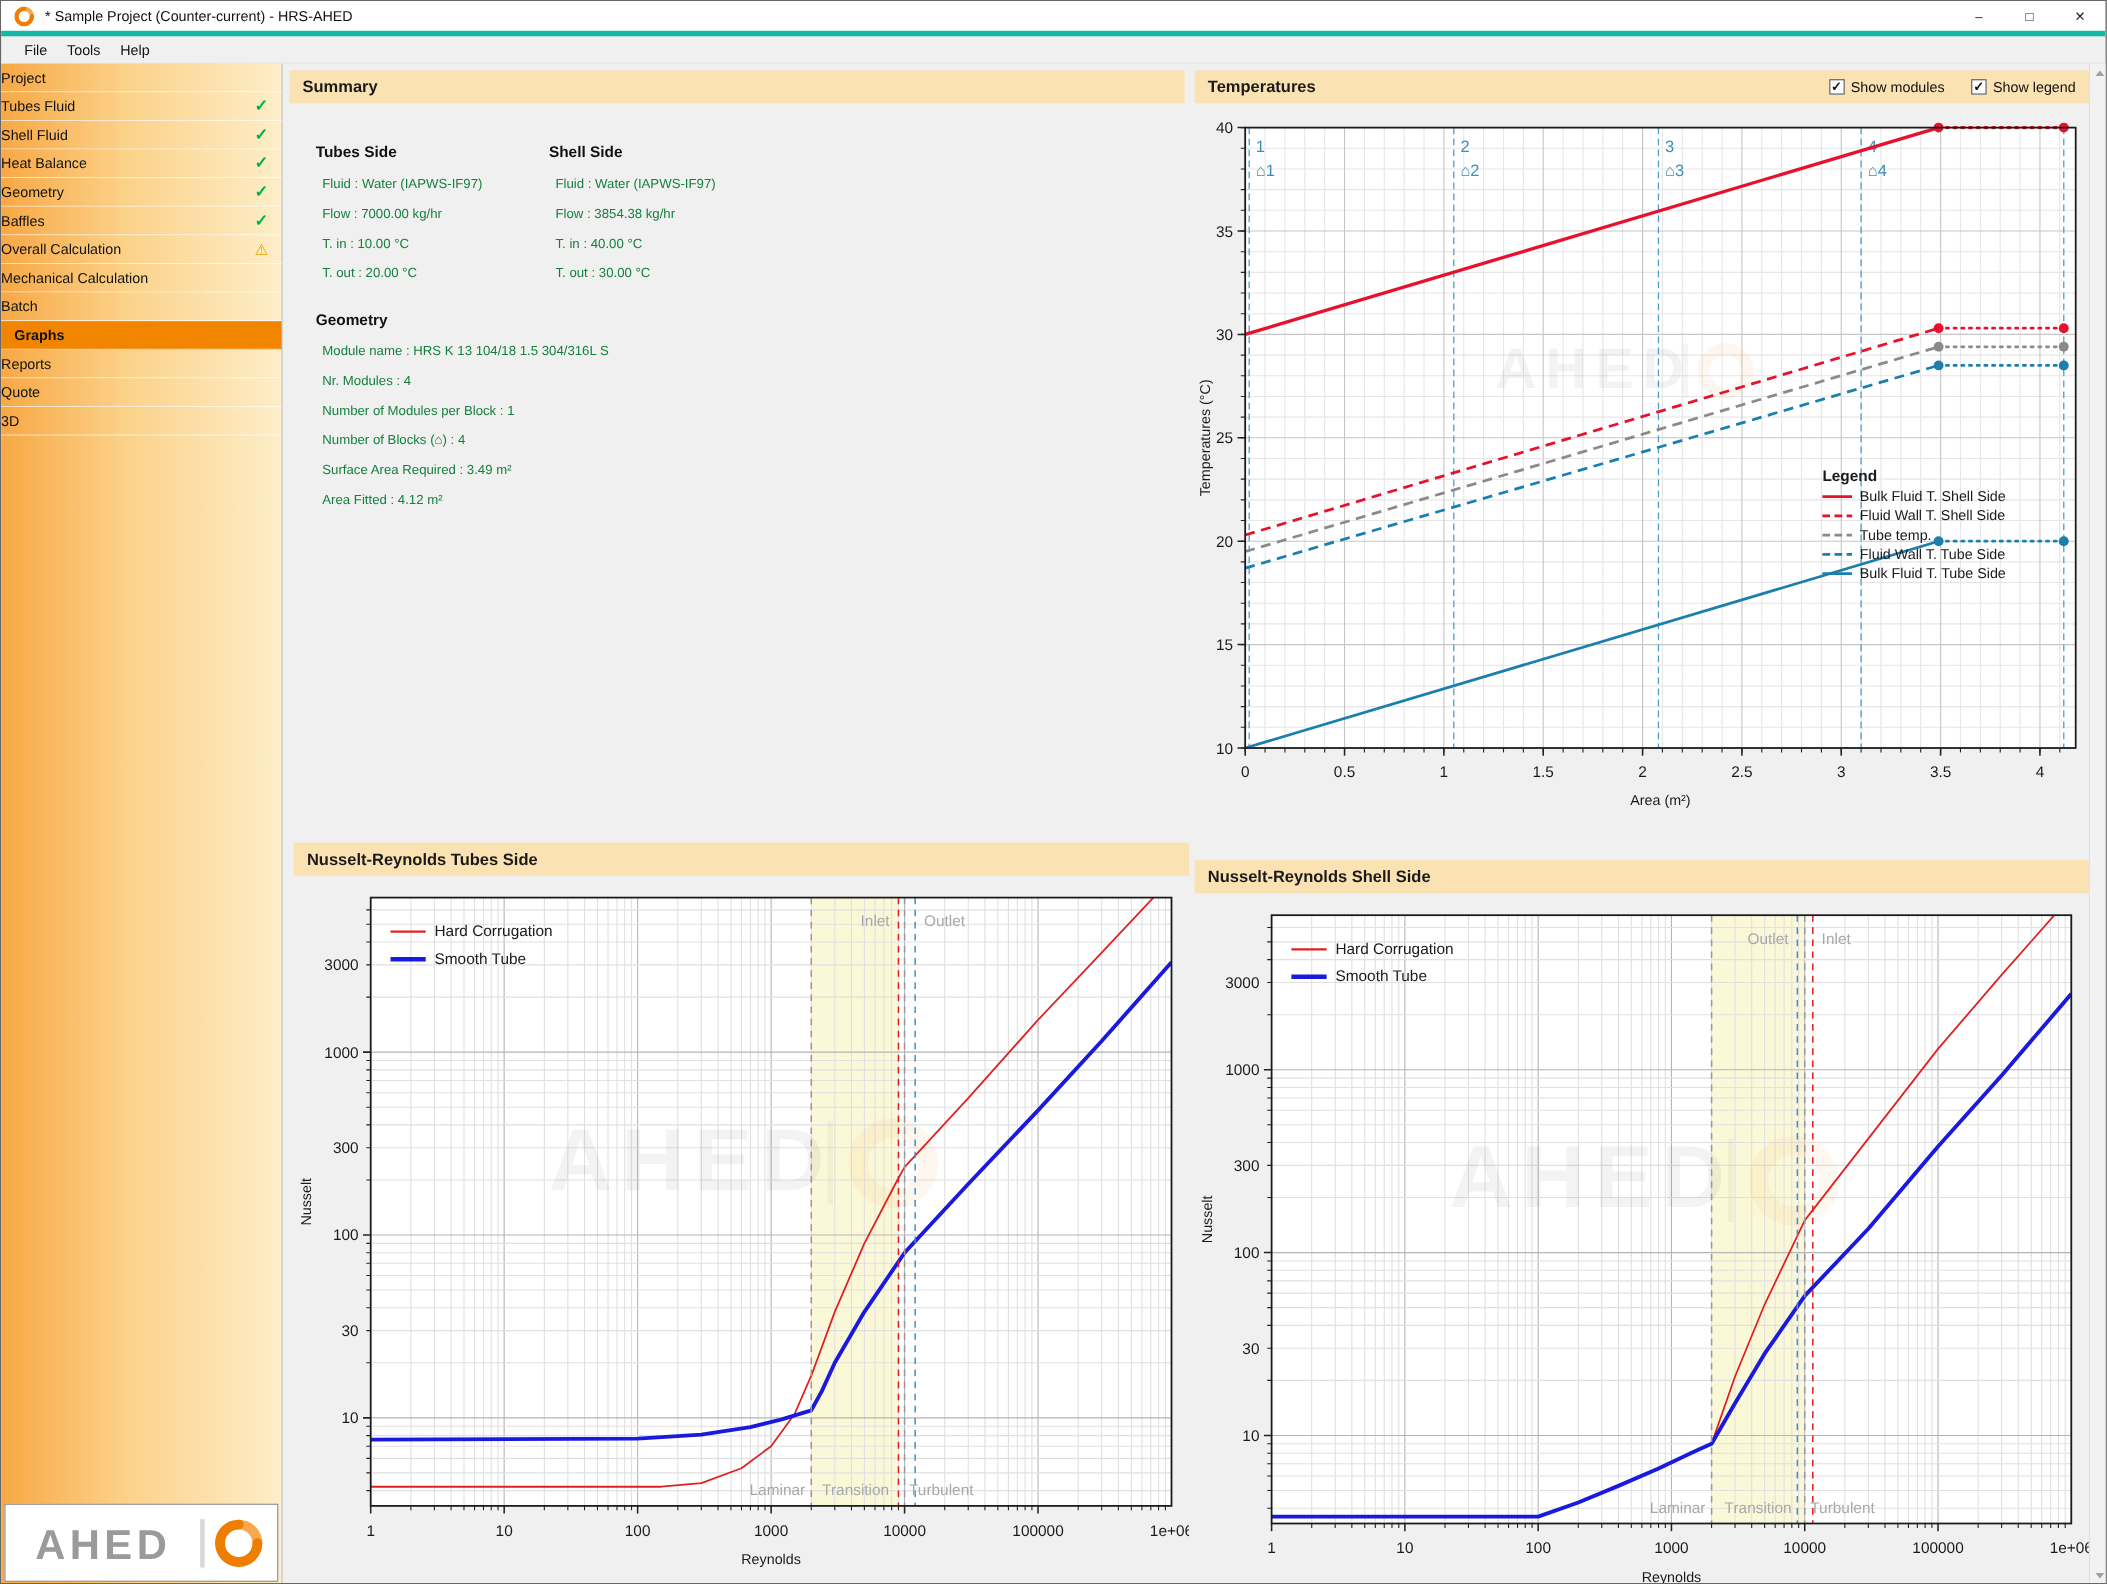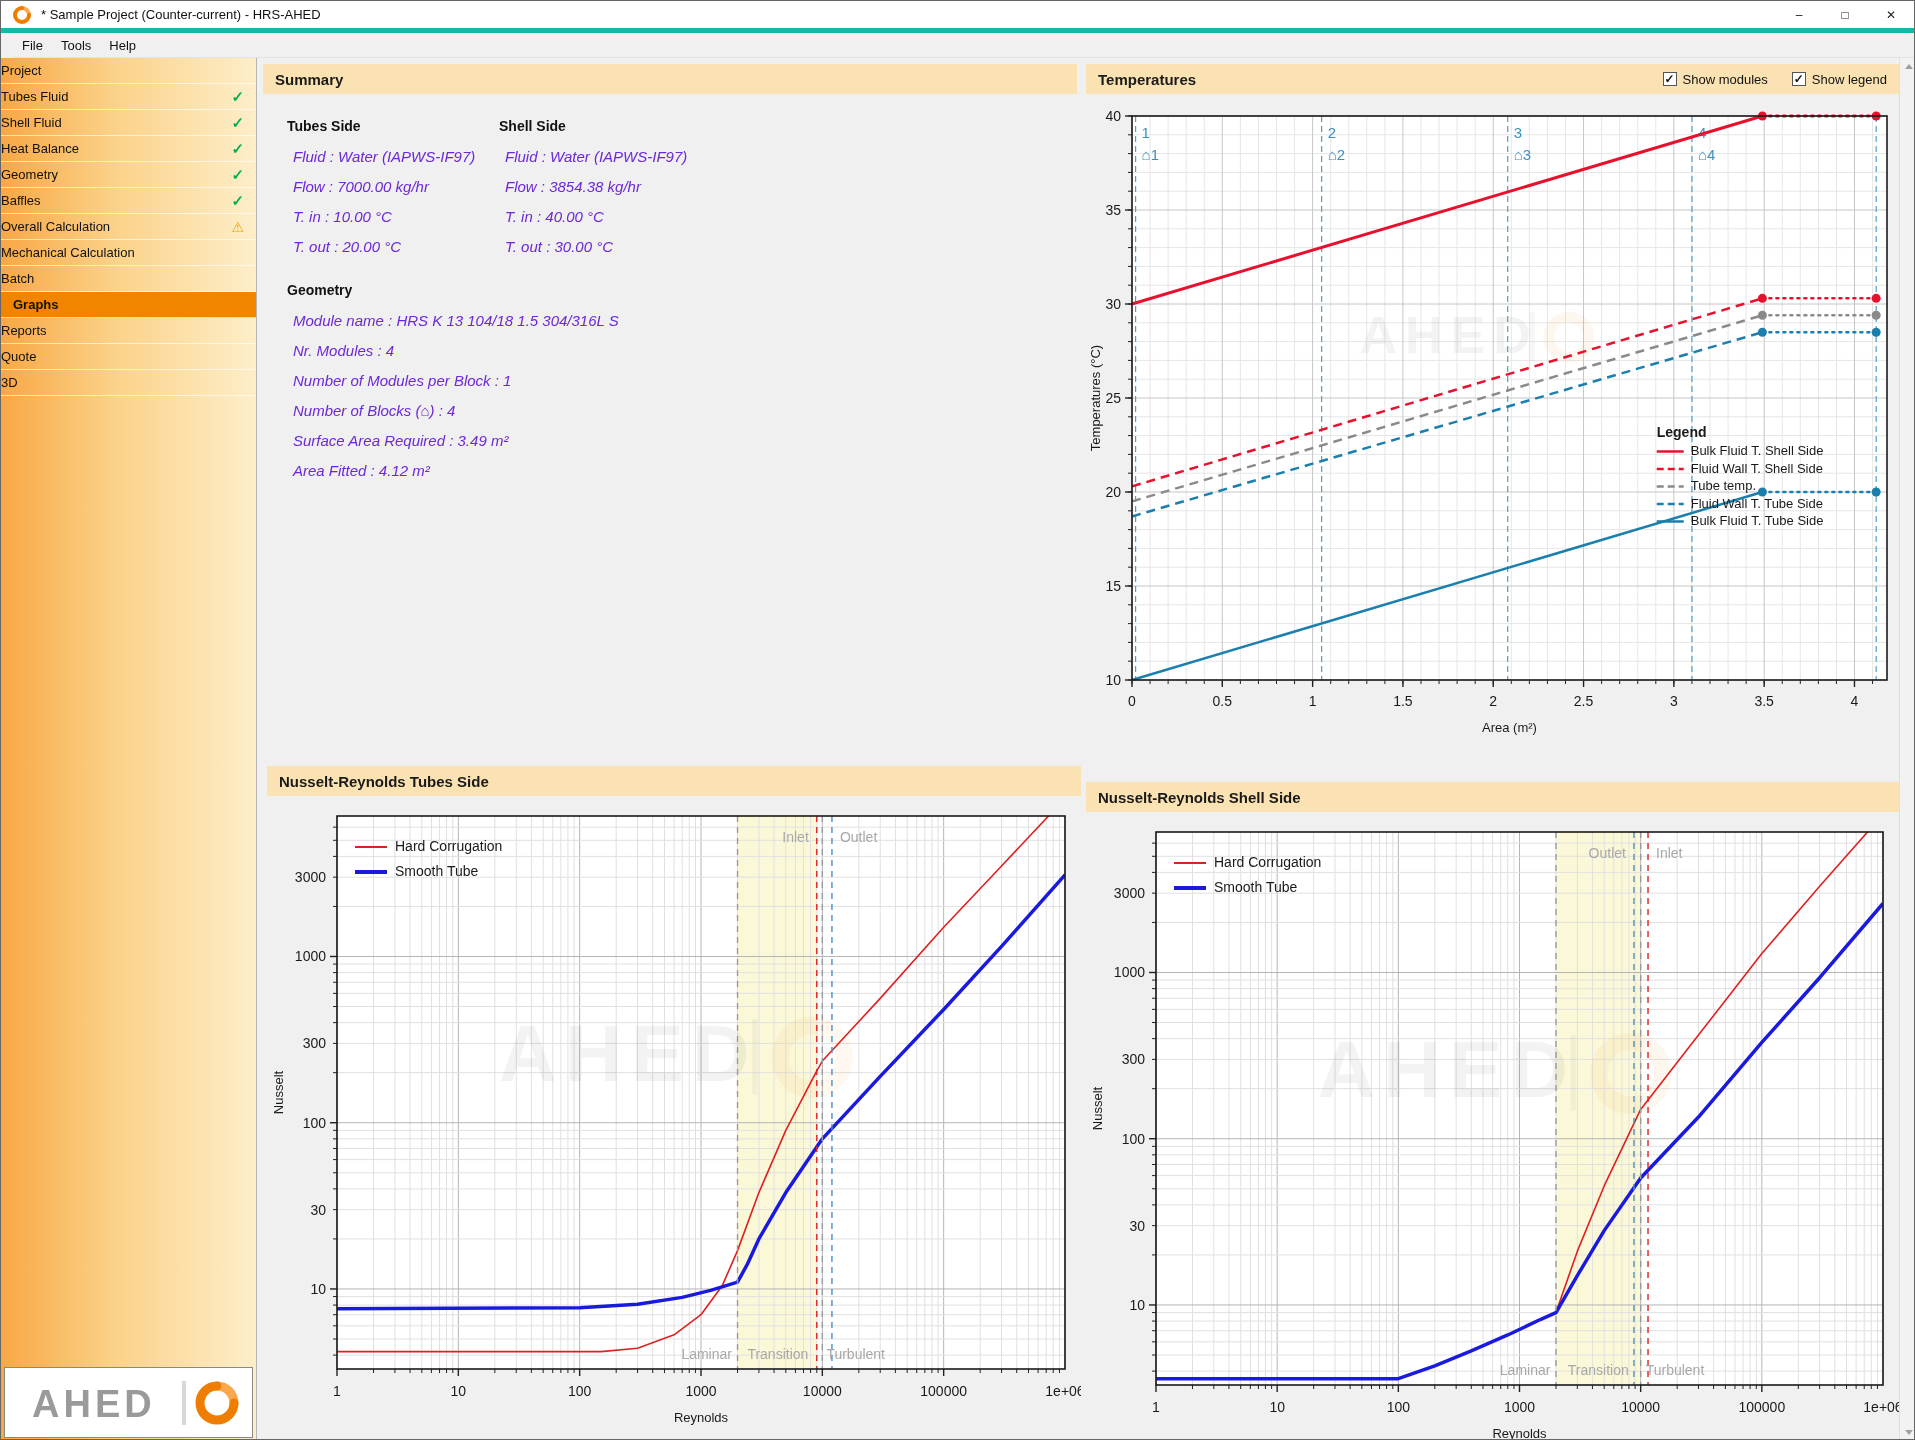--- a/index.html
+++ b/index.html
@@ -39,25 +39,25 @@
   .panel-body{position:relative;}
   #panel-summary{left:6px;top:6px;width:814px;height:699px;}
   #panel-temps{left:829px;top:6px;width:813px;height:699px;}
   #panel-nu-tubes{left:10px;top:708px;width:814px;height:670px;}
   #panel-nu-shell{left:829px;top:708px;width:813px;height:670px;margin-top:16px;}
   .header-checks{margin-left:auto;display:flex;gap:24px;align-items:center;}
   .chk{display:flex;align-items:center;gap:6px;font-size:13px;color:#111;}
   .chk-box{width:14px;height:14px;border:1px solid #555;background:#fff;display:flex;
     align-items:center;justify-content:center;font-size:12px;font-weight:bold;color:#111;line-height:1;}
   
-  .sum-wrap{padding:24px 0 0 24px;}
+  .sum-wrap{padding:36px 0 0 24px;}
   .sum-cols{display:flex;}
   .sum-col{width:212px;}
   .sum-h{font-size:14px;font-weight:bold;color:#111;margin:0 0 14px 0;}
-  .sum-line{font-size:15px;color:#6d28d9;margin:0 0 13px 6px;white-space:nowrap;font-style:italic;}
+  .sum-line{font-size:12px;color:#15803d;margin:0 0 13px 6px;white-space:nowrap;}
   .sum-geom{margin-top:14px;}
   
   .vscroll{position:absolute;right:0;top:0;width:17px;height:1383px;background:#f2f2f2;
     border-left:1px solid #e0e0e0;}
   .scroll-arrow{position:absolute;left:0;width:17px;height:17px;display:flex;
     align-items:center;justify-content:center;}
   .tri-up{width:0;height:0;border-left:4px solid transparent;border-right:4px solid transparent;
     border-bottom:5px solid #a0a0a0;}
   .tri-down{width:0;height:0;border-left:4px solid transparent;border-right:4px solid transparent;
     border-top:5px solid #a0a0a0;}

